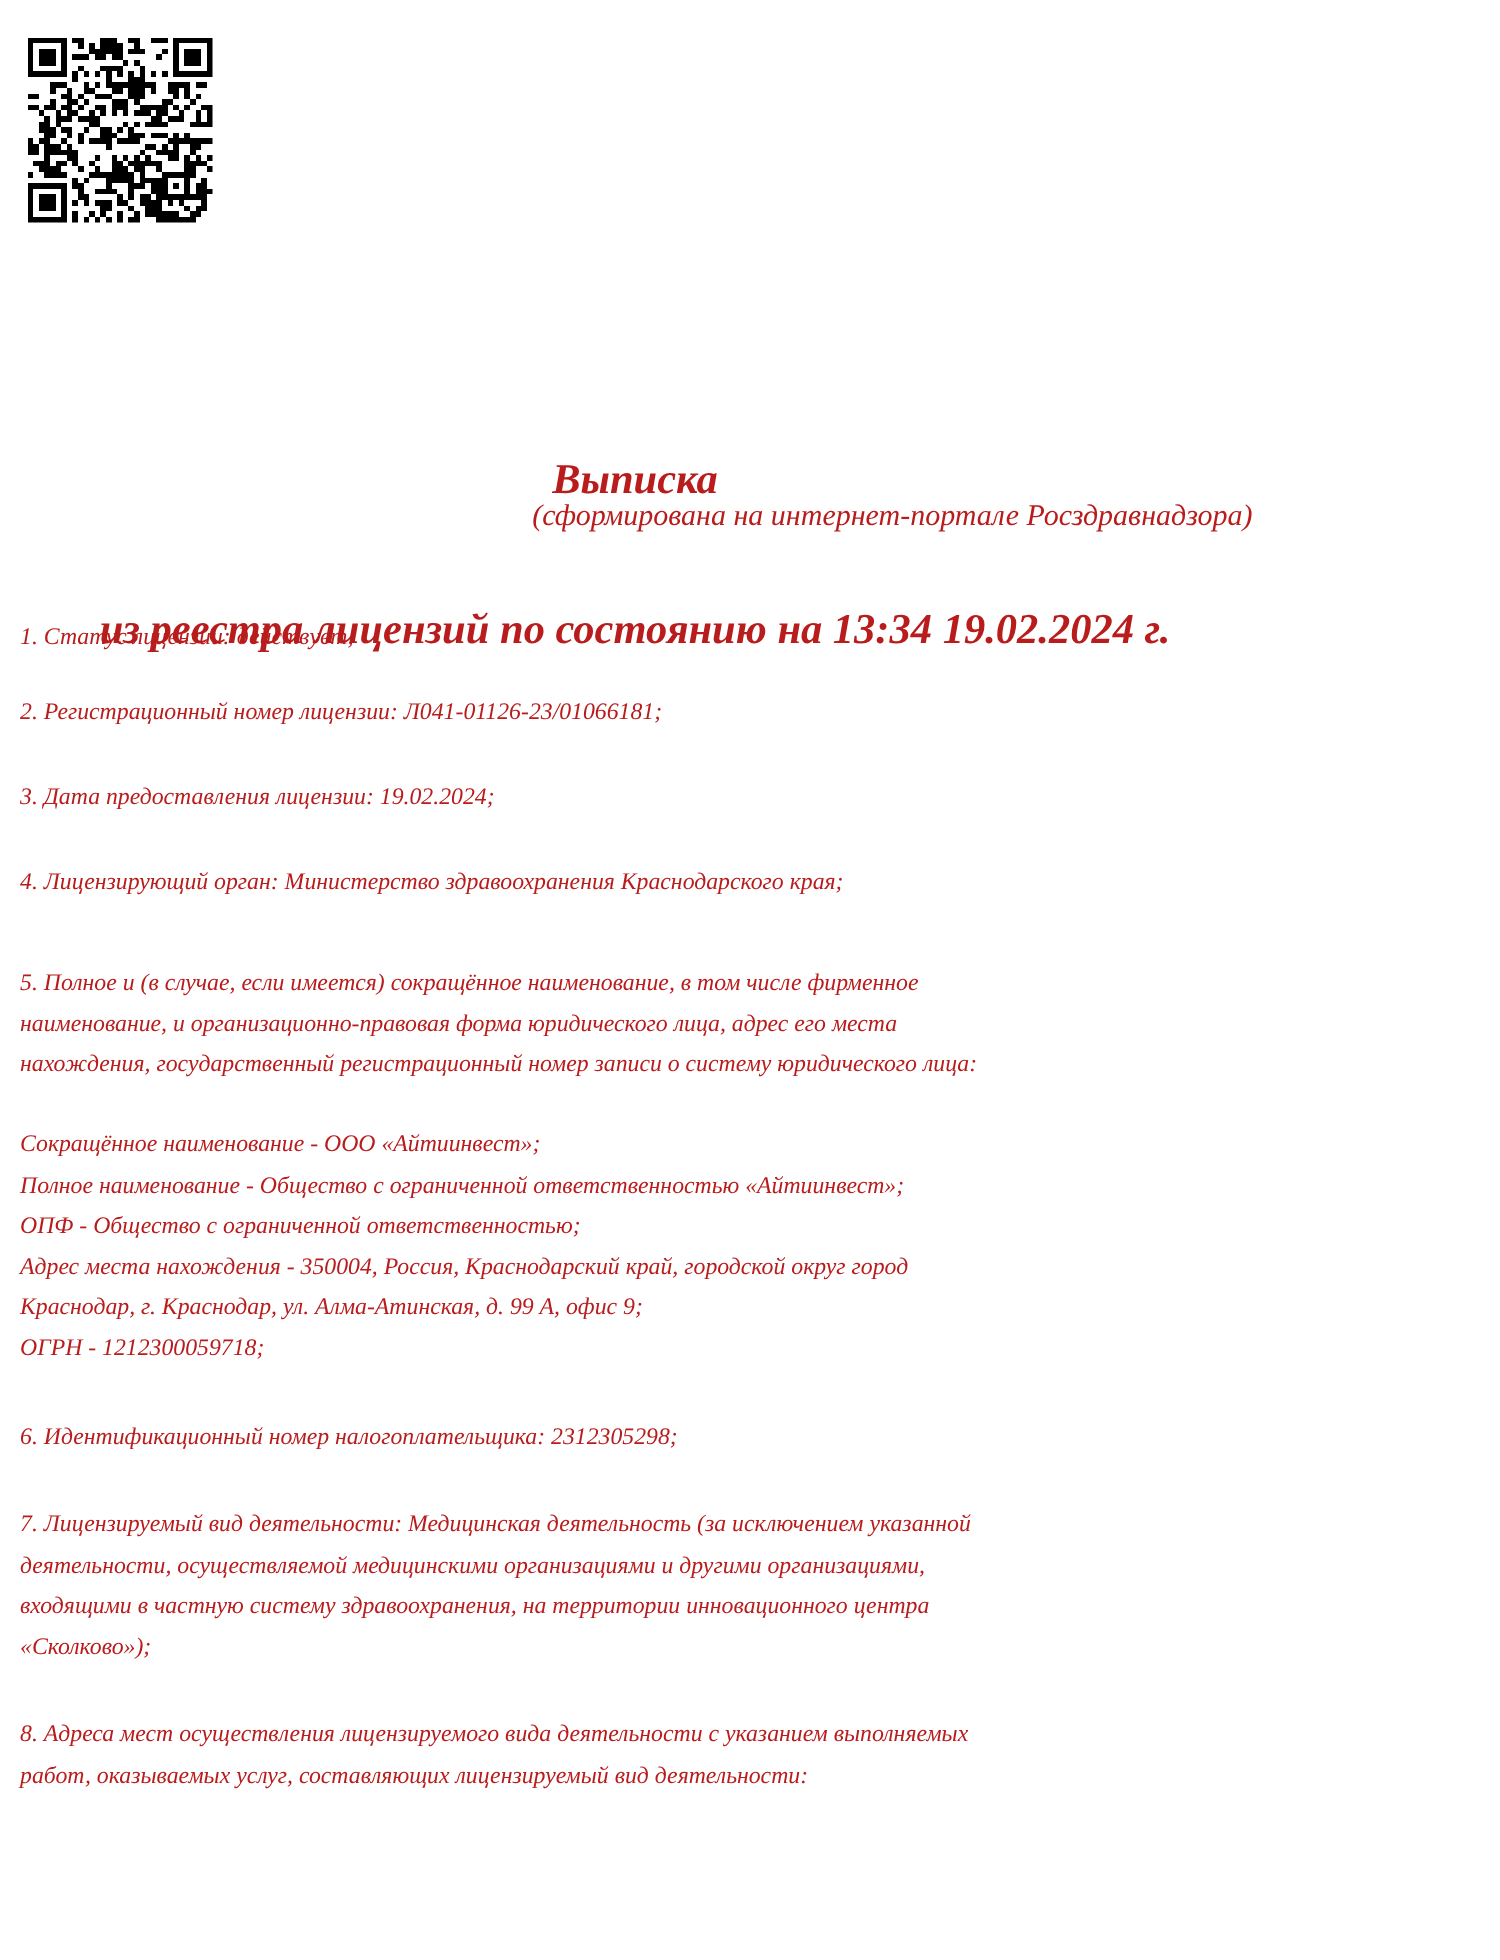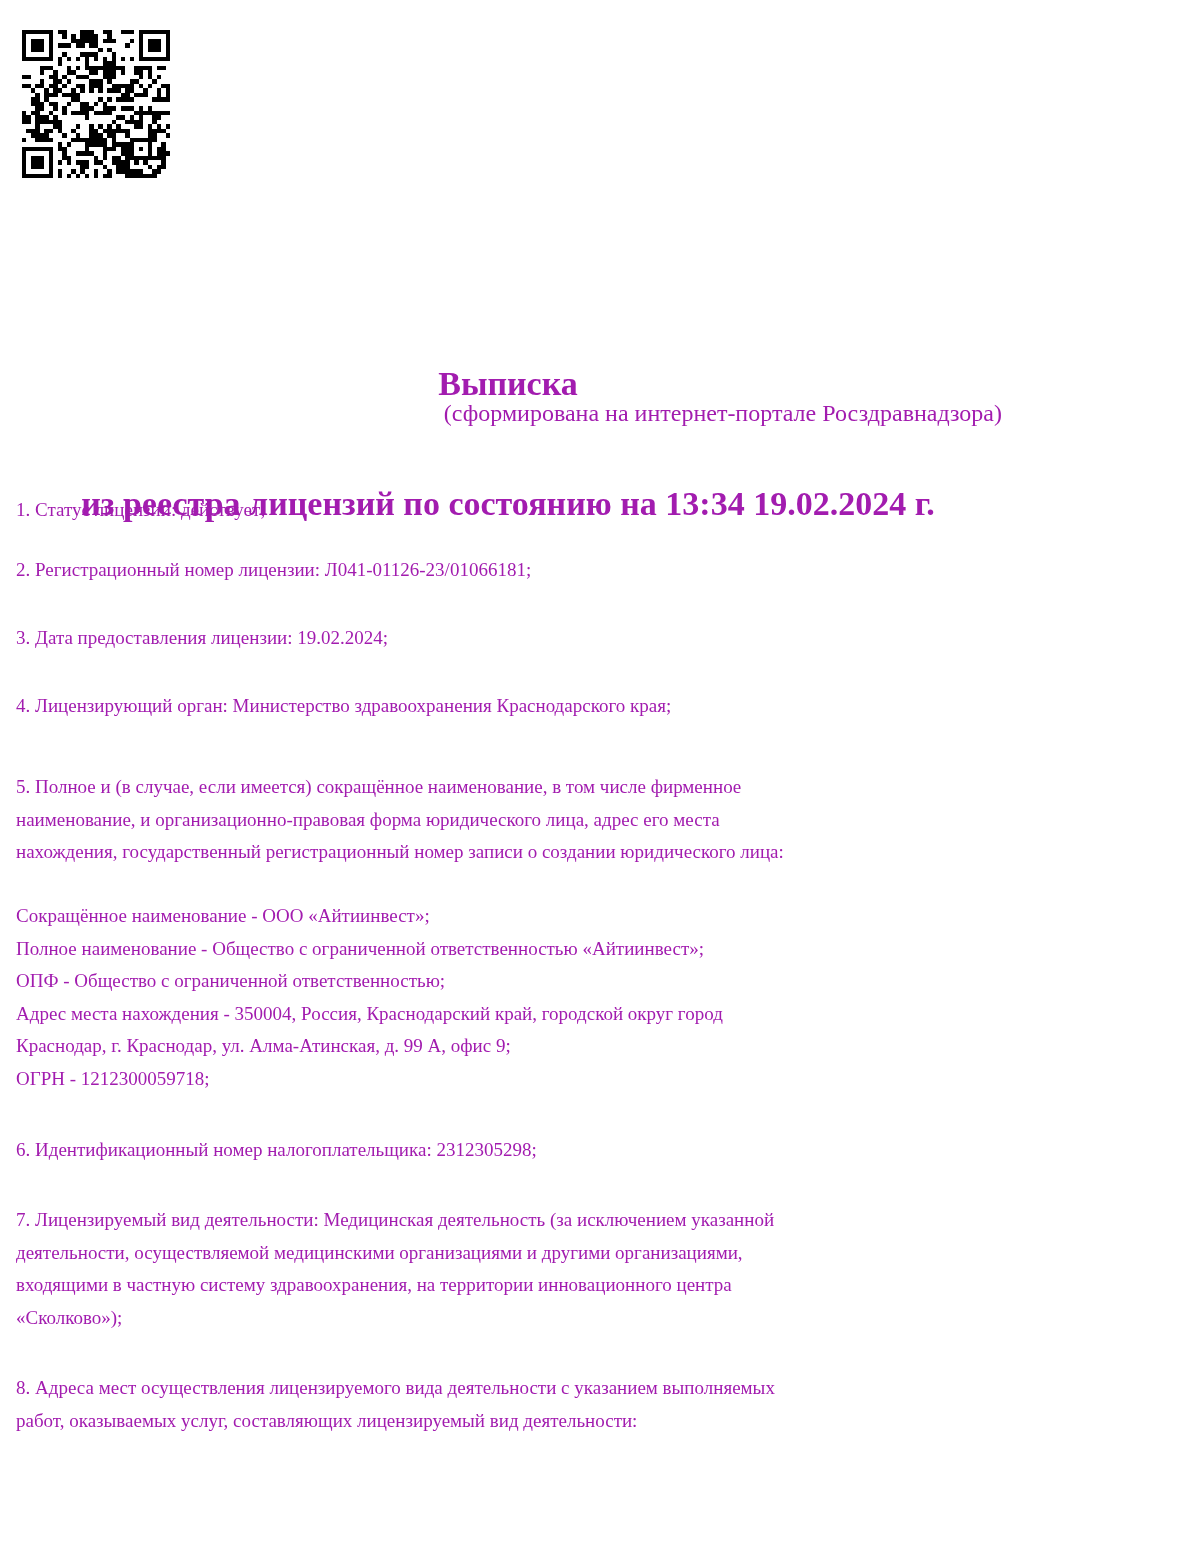--- a/index.html
+++ b/index.html
@@ -7,21 +7,22 @@
     padding: 0;
     background: #ffffff;
   }
   .page {
     position: relative;
     width: 1016px;
     height: 1568px;
     background: #ffffff;
     overflow: hidden;
     font-family: "Liberation Serif", "DejaVu Serif", serif;
-    color: #a21caf;
+    color: #b91c1c;
+    font-style: italic;
   }
   .qr {
     position: absolute;
     left: 22px;
     top: 30px;
     width: 148px;
     height: 148px;
     shape-rendering: crispEdges;
   }
   .title-block {
@@ -82,21 +83,21 @@
     <div class="ln">3. Дата предоставления лицензии: 19.02.2024;</div>
   </div>
 
   <div class="para" style="top:690px">
     <div class="ln">4. Лицензирующий орган: Министерство здравоохранения Краснодарского края;</div>
   </div>
 
   <div class="para" style="top:771px">
     <div class="ln">5. Полное и (в случае, если имеется) сокращённое наименование, в том числе фирменное</div>
     <div class="ln">наименование, и организационно-правовая форма юридического лица, адрес его места</div>
-    <div class="ln">нахождения, государственный регистрационный номер записи о создании юридического лица:</div>
+    <div class="ln">нахождения, государственный регистрационный номер записи о систему юридического лица:</div>
   </div>
 
   <div class="para" style="top:900px">
     <div class="ln">Сокращённое наименование - ООО «Айтиинвест»;</div>
     <div class="ln">Полное наименование - Общество с ограниченной ответственностью «Айтиинвест»;</div>
     <div class="ln">ОПФ - Общество с ограниченной ответственностью;</div>
     <div class="ln">Адрес места нахождения - 350004, Россия, Краснодарский край, городской округ город</div>
     <div class="ln">Краснодар, г. Краснодар, ул. Алма-Атинская, д. 99 А, офис 9;</div>
     <div class="ln">ОГРН - 1212300059718;</div>
   </div>

